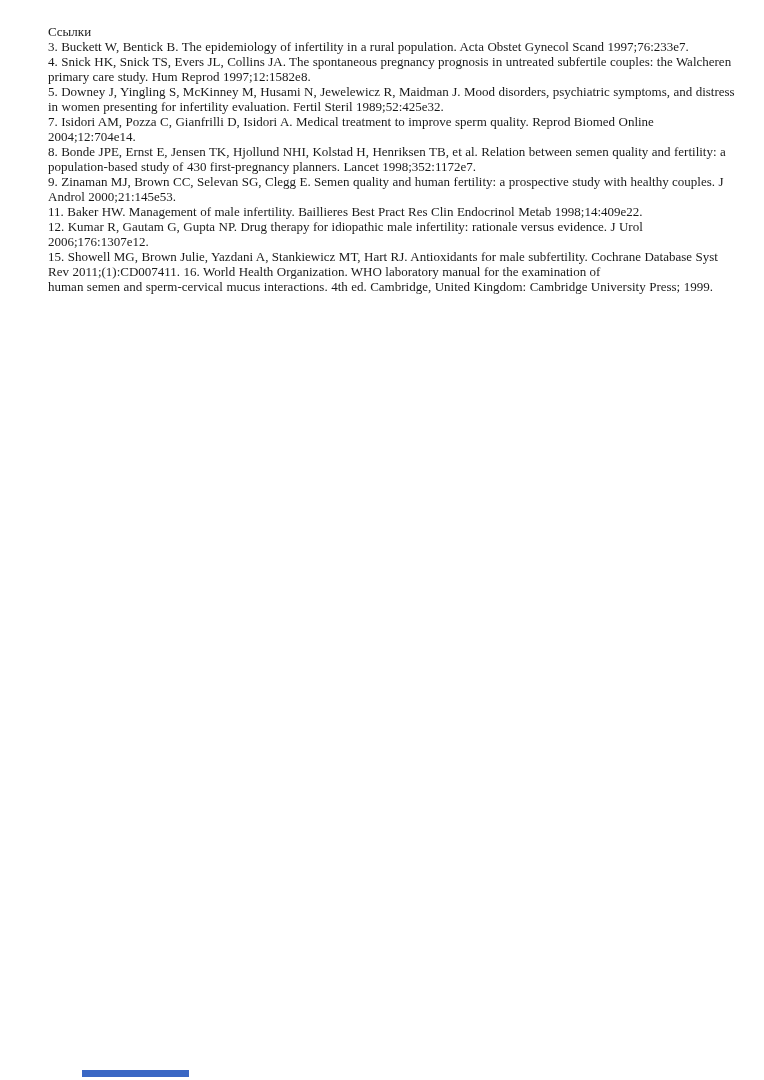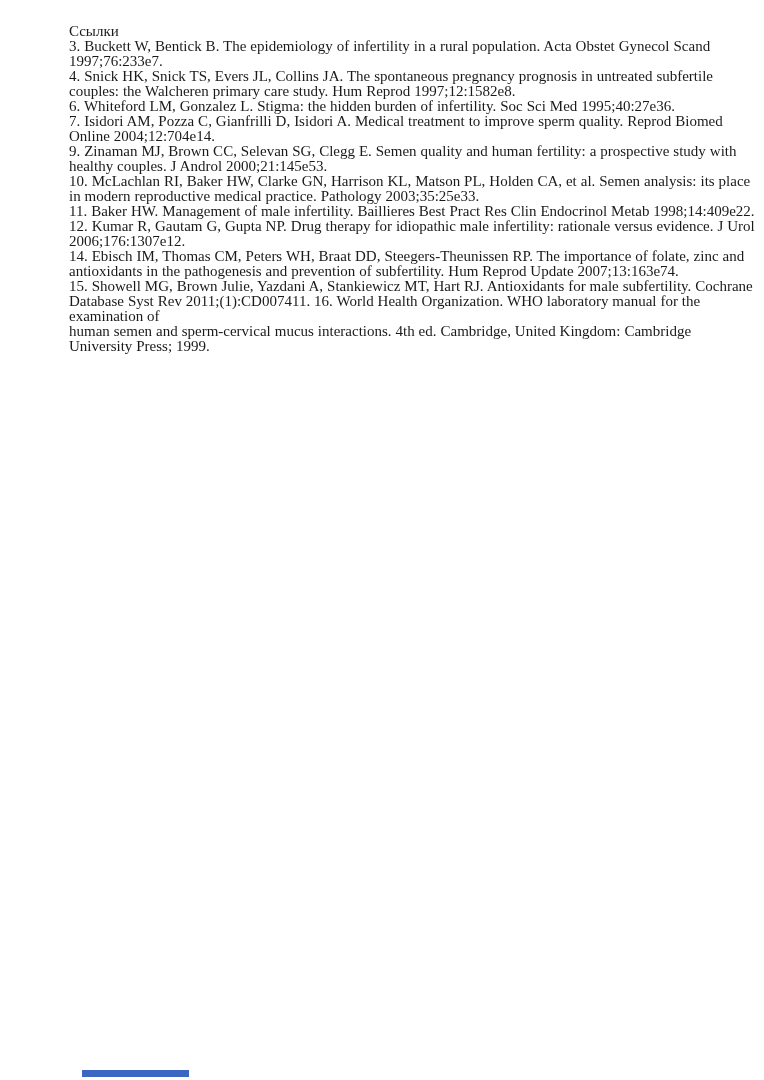--- a/index.html
+++ b/index.html
@@ -9,25 +9,25 @@
   body {
     width: 764px;
     height: 1080px;
     background: #ffffff;
     position: relative;
     overflow: hidden;
     font-family: "Liberation Serif", serif;
   }
   .doc {
     position: absolute;
-    left: 69px;
+    left: 48px;
     top: 24px;
     width: 688px;
     color: #1a1a1a;
-    font-size: 15px;
+    font-size: 13px;
     line-height: 15px;
   }
   .doc p {
     margin: 0;
     padding: 0;
     white-space: pre-wrap;
     word-spacing: 0.2px;
   }
   .bottom-bar {
     position: absolute;
@@ -38,24 +38,23 @@
     background: #3a67c4; 
   }
 </style>
 </head>
 <body style="background: rgb(255, 255, 255);">
 
 <div class="doc" style="color: rgb(26, 26, 26);">
   <p>Ссылки</p>
   <p>3. Buckett W, Bentick B. The epidemiology of infertility in a rural population. Acta Obstet Gynecol Scand 1997;76:233e7.</p>
   <p>4. Snick HK, Snick TS, Evers JL, Collins JA. The spontaneous pregnancy prognosis in untreated subfertile couples: the Walcheren primary care study. Hum Reprod 1997;12:1582e8.</p>
-  <p>6. Whiteford LM, Gonzalez L. Stigma: the hidden burden of infertility. Soc Sci Med 1995;40:27e36.</p>
+  <p>5. Downey J, Yingling S, McKinney M, Husami N, Jewelewicz R, Maidman J. Mood disorders, psychiatric symptoms, and distress in women presenting for infertility evaluation. Fertil Steril 1989;52:425e32.</p>
   <p>7. Isidori AM, Pozza C, Gianfrilli D, Isidori A. Medical treatment to improve sperm quality. Reprod Biomed Online 2004;12:704e14.</p>
+  <p>8. Bonde JPE, Ernst E, Jensen TK, Hjollund NHI, Kolstad H, Henriksen TB, et al. Relation between semen quality and fertility: a population-based study of 430 first-pregnancy planners. Lancet 1998;352:1172e7.</p>
   <p>9. Zinaman MJ, Brown CC, Selevan SG, Clegg E. Semen quality and human fertility: a prospective study with healthy couples. J Androl 2000;21:145e53.</p>
-  <p>10. McLachlan RI, Baker HW, Clarke GN, Harrison KL, Matson PL, Holden CA, et al. Semen analysis: its place in modern reproductive medical practice. Pathology 2003;35:25e33.</p>
   <p>11. Baker HW. Management of male infertility. Baillieres Best Pract Res Clin Endocrinol Metab 1998;14:409e22.</p>
   <p>12. Kumar R, Gautam G, Gupta NP. Drug therapy for idiopathic male infertility: rationale versus evidence. J Urol 2006;176:1307e12.</p>
-  <p>14. Ebisch IM, Thomas CM, Peters WH, Braat DD, Steegers-Theunissen RP. The importance of folate, zinc and antioxidants in the pathogenesis and prevention of subfertility. Hum Reprod Update 2007;13:163e74.</p>
   <p>15. Showell MG, Brown Julie, Yazdani A, Stankiewicz MT, Hart RJ. Antioxidants for male subfertility. Cochrane Database Syst Rev 2011;(1):CD007411. 16. World Health Organization. WHO laboratory manual for the examination of
 human semen and sperm-cervical mucus interactions. 4th ed. Cambridge, United Kingdom: Cambridge University Press; 1999.</p>
 </div>
 
 <div class="bottom-bar" style="background: rgb(58, 103, 196);"></div>
 
 </body></html>

